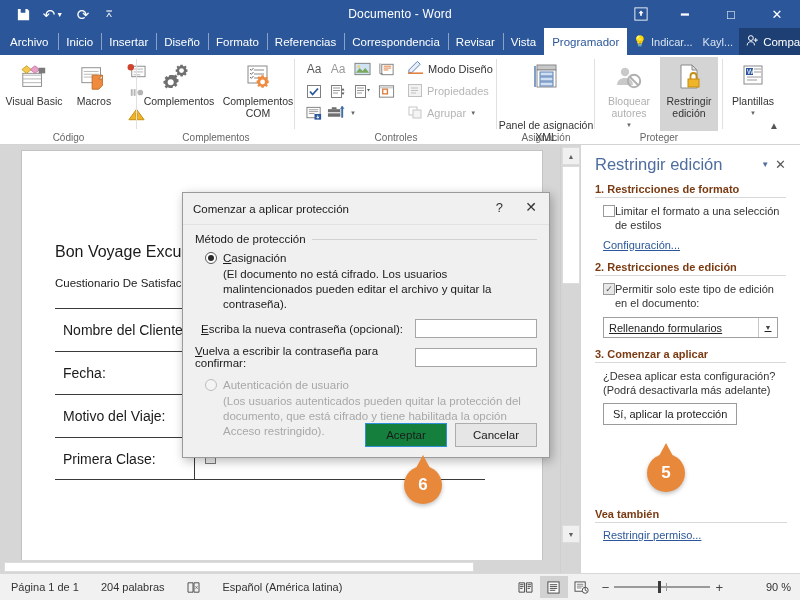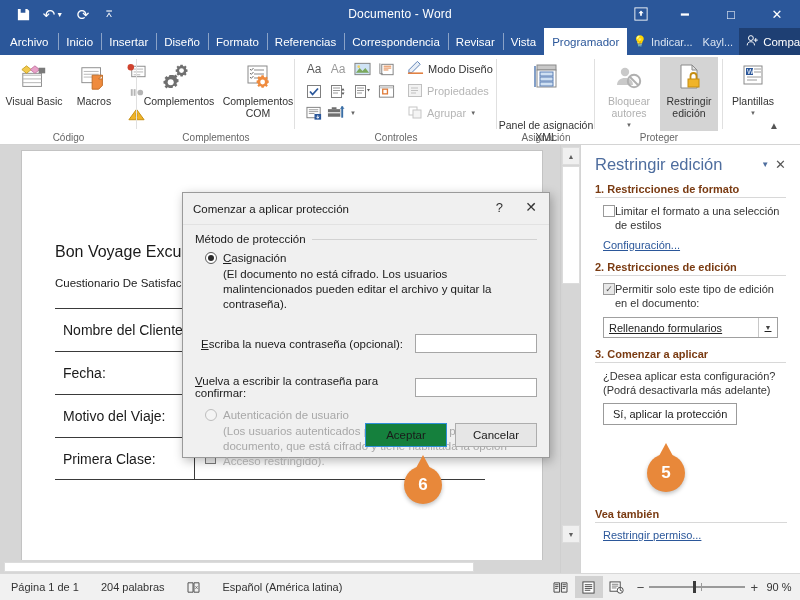--- a/index.html
+++ b/index.html
@@ -194,21 +194,21 @@
     width:12px; height:12px; border:1px solid #5a5a5a; border-radius:50%; background:#fff;
     display:flex; align-items:center; justify-content:center; flex:0 0 12px;
   }
   .rad .dot { width:6px; height:6px; border-radius:50%; background:#2b2b2b; }
   .rad.dis { border-color:#bdbdbd; background:#f4f4f4; }
   .radio-row .lbl { font-size:11.5px; color:#1a1a1a; }
   .radio-row.dis .lbl { color:#a8a8a8; }
   .u { text-decoration:underline; }
   .hint { margin:3px 0 0 28px; font-size:11.5px; color:#1a1a1a; line-height:15px; max-width:300px;}
   .hint.dis { color:#a8a8a8; }
-  .fieldrow { display:flex; align-items:center; justify-content:flex-end; gap:12px; margin-top:22px; }
+  .fieldrow { display:flex; align-items:center; justify-content:flex-end; gap:12px; margin-top:7px; }
   .fieldrow .flbl { font-size:11.5px; color:#1a1a1a; }
   .fieldrow input {
     width:122px; height:19px; border:1px solid #a6a6a6; background:#fff;
     font-family:"Liberation Sans", sans-serif; font-size:11px; padding:0 3px;
   }
   .dlg-buttons { position:absolute; right:12px; bottom:10px; display:flex; gap:8px; }
   .dbtn {
     width:82px; height:24px; display:flex; align-items:center; justify-content:center;
     font-size:11.5px; color:#1a1a1a; background:#e6e6e6; border:1px solid #adadad;
   }
@@ -240,21 +240,21 @@
     font-size:12px; color:#444;
   }
   .viewbtn.sel { background:#d2d2d2; }
   .zoomwrap { display:flex; align-items:center; gap:5px; padding:0 8px 0 6px; }
   .zline { position:relative; width:96px; height:12px; }
   .zline::before {
     content:""; position:absolute; left:0; right:0; top:5px; height:2px; background:#9a9a9a;
   }
   .zthumb { position:absolute; left:44px; top:0; width:3px; height:12px; background:#3a3a3a; }
   .ztick { position:absolute; left:52px; top:2px; width:1px; height:8px; background:#9a9a9a; }
-  .zpct { font-size:11px; color:#333; width:34px; text-align:center; padding-right:8px;}
+  .zpct { font-size:11px; color:#333; width:34px; text-align:left; padding-right:8px;margin-left:35px;}
 
   
   .hscroll-left { position:absolute; left:0; top:560px; width:560px; height:13px; background:#d6d6d6;}
   .hs-thumb { position:absolute; left:4px; top:2px; width:470px; height:10px; background:#fff; border:1px solid #dcdcdc;}
 </style>
 </head>
 <body>
 
 <div class="app">
 

